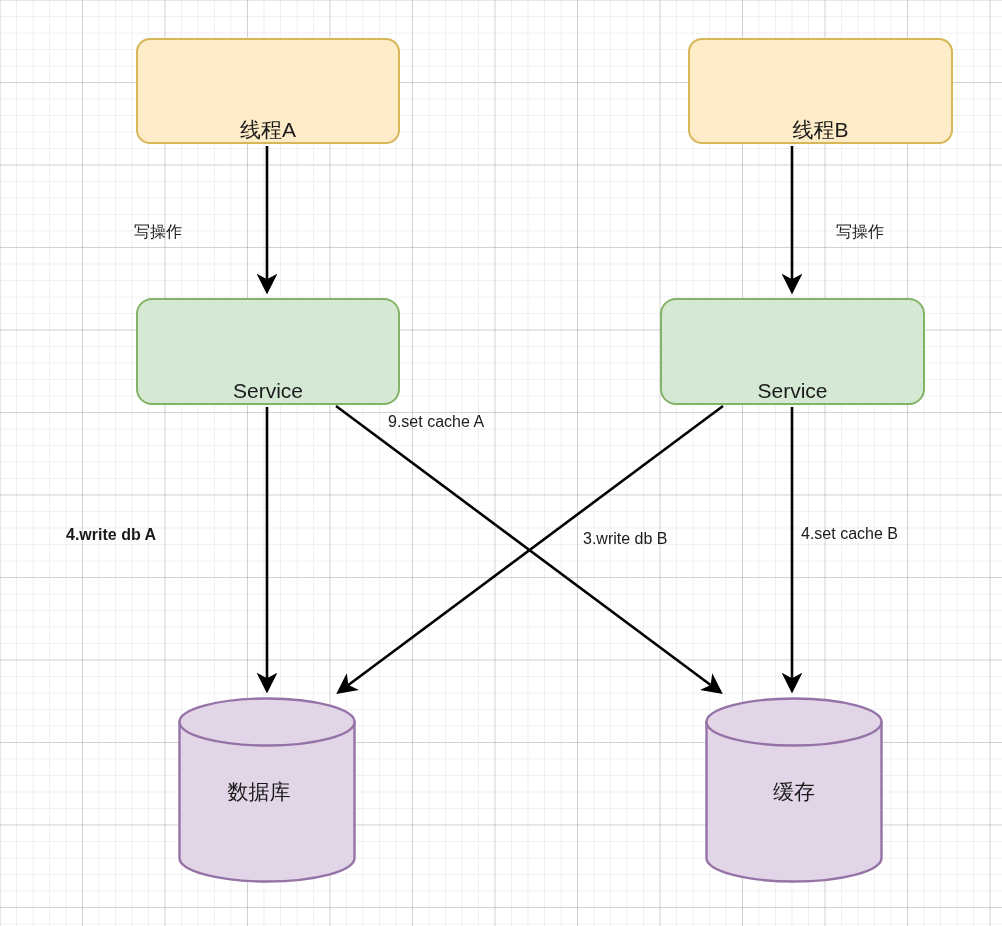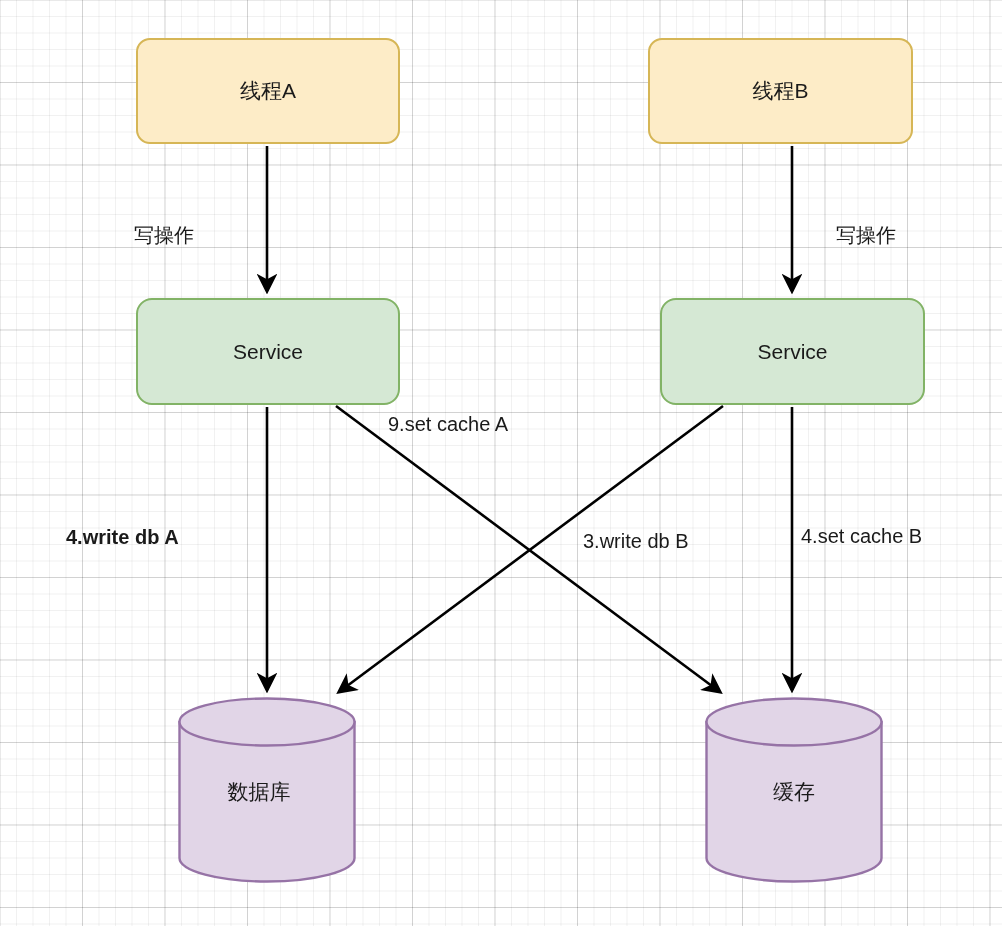--- a/index.html
+++ b/index.html
@@ -33,21 +33,21 @@
     left: 0;
     top: 0;
     width: 1002px;
     height: 926px;
     pointer-events: none;
   }
   .node {
     position: absolute;
     box-sizing: border-box;
     display: flex;
-    align-items: center;
+    align-items: flex-end;
     justify-content: center;
     color: #1a1a1a;
     font-size: 21px;
     line-height: 1.2;
     text-align: center;
   }
   .node-thread {
     background: #fdecc7;
     border: 2px solid #d6b656;
     border-radius: 14px;
@@ -65,21 +65,21 @@
     left: 0;
     width: 100%;
     text-align: center;
     color: #1a1a1a;
     font-size: 21px;
     pointer-events: none;
   }
   .edge-label {
     position: absolute;
     color: #1a1a1a;
-    font-size: 20px;
+    font-size: 16px;
     white-space: nowrap;
     background: transparent;
   }
 </style>
 </head>
 <body>
 
 <div id="canvas">
 
   <svg id="edges" viewBox="0 0 1002 926" xmlns="http://www.w3.org/2000/svg">
@@ -99,21 +99,21 @@
 
     <line x1="336" y1="406" x2="720" y2="692" stroke="#000000" stroke-width="2.6" marker-end="url(#arrow)"></line>
 
     <line x1="723" y1="406" x2="339" y2="692" stroke="#000000" stroke-width="2.6" marker-end="url(#arrow)"></line>
   </svg>
 
   <div class="node node-thread" style="left:136px; top:38px; width:264px; height:106px;">
     <span>线程A</span>
   </div>
 
-  <div class="node node-thread" style="left:648px; top:38px; width:265px; height:106px;">
+  <div class="node node-thread" style="left:688px; top:38px; width:265px; height:106px;">
     <span>线程B</span>
   </div>
 
   <div class="node node-service" style="left:136px; top:298px; width:264px; height:107px;">
     <span>Service</span>
   </div>
 
   <div class="node node-service" style="left:660px; top:298px; width:265px; height:107px;">
     <span>Service</span>
   </div>

